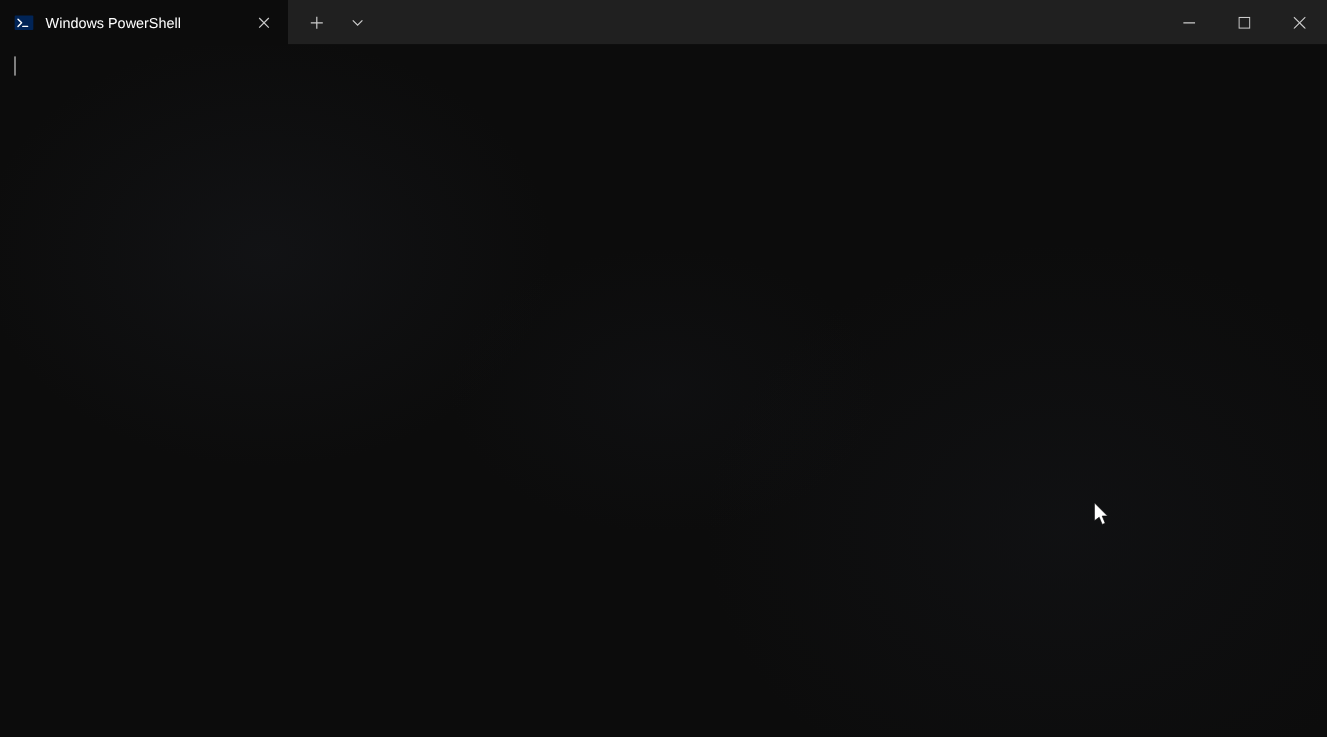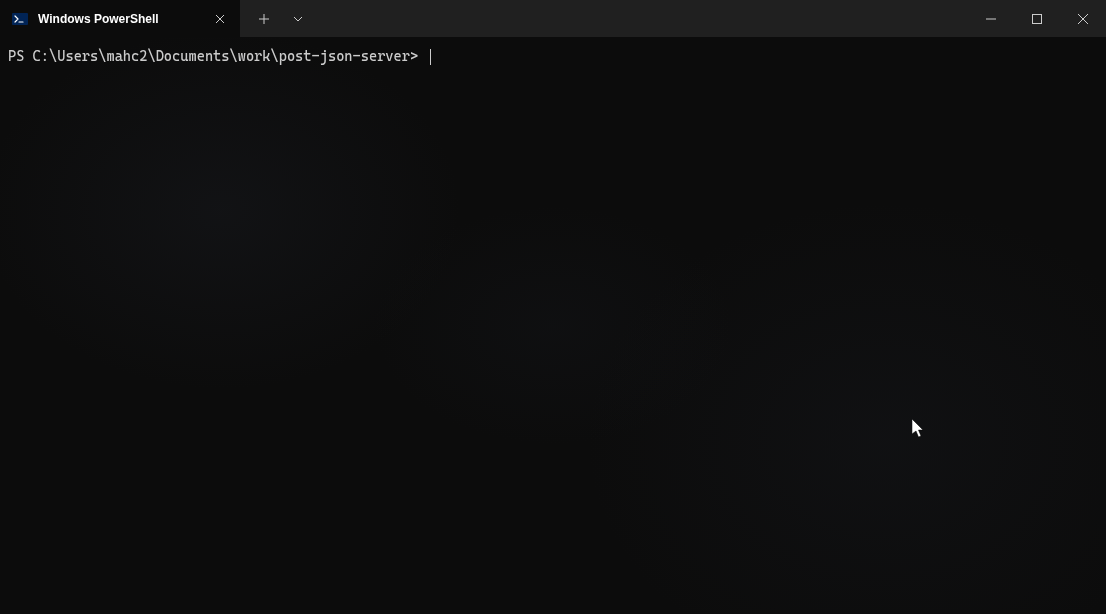--- a/index.html
+++ b/index.html
@@ -45,21 +45,21 @@
     }
     
     .tab-icon svg {
       width: 16px;
       height: 16px;
     }
     
     .tab-title {
       color: #ffffff;
       font-size: 12px;
-      font-weight: 700;
+      font-weight: 400;
       flex: 1;
     }
     
     .tab-close {
       width: 20px;
       height: 20px;
       display: flex;
       align-items: center;
       justify-content: center;
       color: #cccccc;
@@ -184,21 +184,21 @@
     <div class="window-btn close">
       <svg width="10" height="10" viewBox="0 0 10 10">
         <path d="M0 0 L10 10 M10 0 L0 10" stroke="currentColor" stroke-width="1"></path>
       </svg>
     </div>
   </div>
 </div>
 
 <div class="terminal-area">
   <div class="prompt-line">
-    <span>PS C:\Users\mahc2\Documents\work\post-json-server&gt; </span><span class="cursor-block"></span>
+    <span class="cursor-block"></span>
   </div>
 </div>
 
 <div class="mouse-cursor">
   <svg width="14" height="20" viewBox="0 0 14 20">
     <path d="M0 0 L0 15 L4 12 L6.5 18 L9 17 L6.5 11 L11 11 Z" fill="#ffffff" stroke="#000000" stroke-width="0.5"></path>
   </svg>
 </div>
 
 </body></html>

